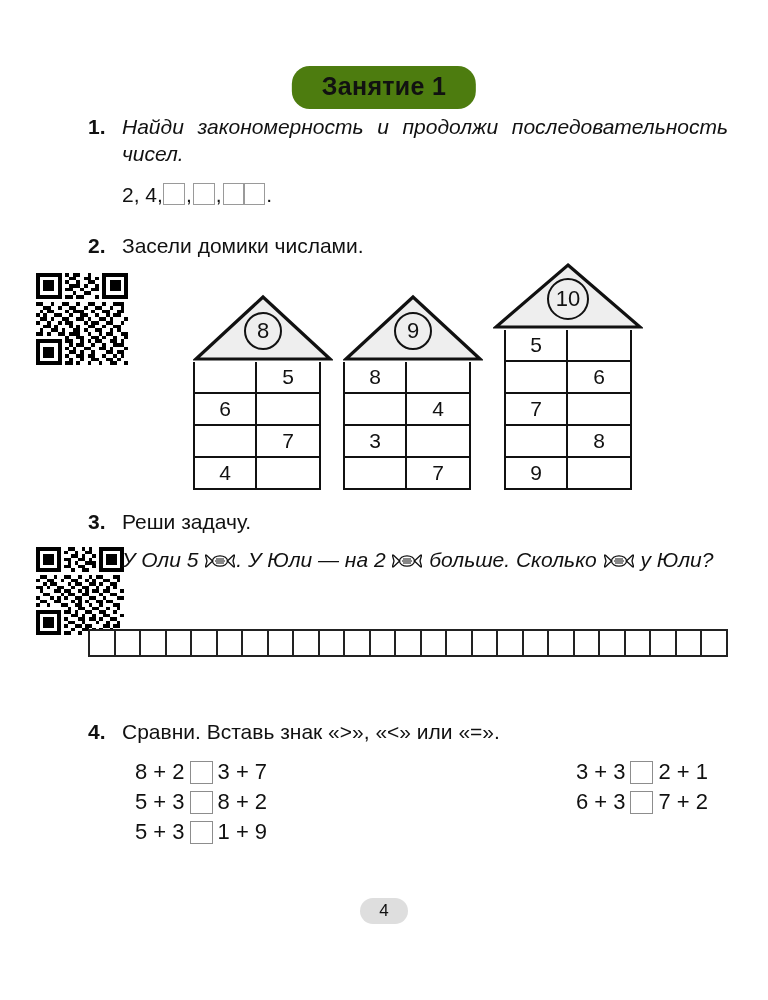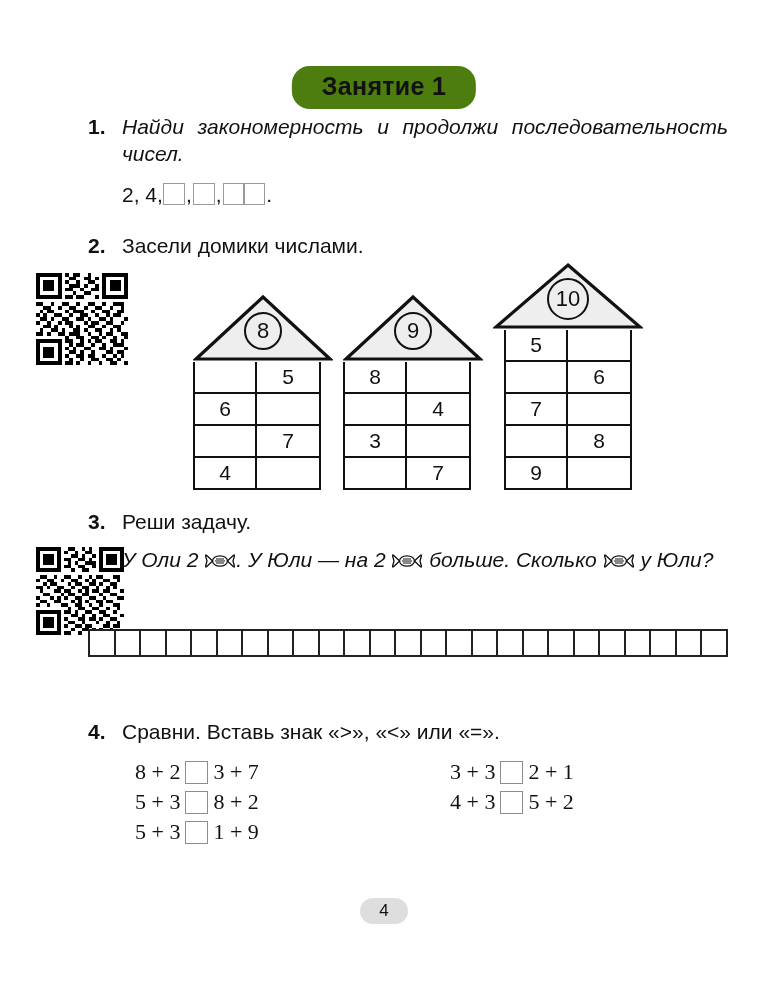--- a/index.html
+++ b/index.html
@@ -180,31 +180,30 @@
   
   .compare {
     position: absolute;
     left: 88px;
     top: 757px;
     width: 640px;
     display: flex;
   }
   .cmp-col {
     width: 310px;
-    font-family: Liberation Serif, serif;
   }
   .cmp-col.right { padding-left: 0px; }
   .cmp-row {
     display: flex;
     align-items: center;
     font-size: 22px;
     height: 30px;
     padding-left: 47px;
   }
-  .cmp-col.right .cmp-row { padding-left: 52px; }
+  .cmp-col.right .cmp-row { padding-left: 52px; justify-content: flex-end; }
   .cmp-box {
     width: 23px;
     height: 23px;
     border: 1.6px solid #8d8d8d;
     box-sizing: border-box;
     margin: 0 5px;
     flex: none;
   }
   .cmp-expr { white-space: pre; }
 
@@ -653,21 +652,21 @@
     </div>
 
   </div>
 
   <div class="task" style="top:508px;">
     <div class="task-head">
       <div class="task-num">3.</div>
       <div class="task-text">Реши задачу.</div>
     </div>
     <div class="task-text justify" style="margin-left:34px; margin-top:11px; width:606px;">
-      <span>У Оли 2 </span><svg class="candy" width="30" height="16" viewBox="0 0 30 16">
+      <span>У Оли 5 </span><svg class="candy" width="30" height="16" viewBox="0 0 30 16">
         <ellipse cx="15" cy="8" rx="7.5" ry="5.2" fill="none" stroke="#111" stroke-width="1.3"></ellipse>
         <path d="M7.6,8 L1.5,2.2 C0.6,1.6 0.4,2.2 0.6,3 L2,8 L0.6,13 C0.4,13.8 0.6,14.4 1.5,13.8 Z" fill="none" stroke="#111" stroke-width="1.3" stroke-linejoin="round"></path>
         <path d="M22.4,8 L28.5,2.2 C29.4,1.6 29.6,2.2 29.4,3 L28,8 L29.4,13 C29.6,13.8 29.4,14.4 28.5,13.8 Z" fill="none" stroke="#111" stroke-width="1.3" stroke-linejoin="round"></path>
         <path d="M10,8 L20,8 M11,6 L19,6 M11,10 L19,10" stroke="#111" stroke-width="1"></path>
       </svg><span>. У Юли — на 2 </span><svg class="candy" width="30" height="16" viewBox="0 0 30 16">
         <ellipse cx="15" cy="8" rx="7.5" ry="5.2" fill="none" stroke="#111" stroke-width="1.3"></ellipse>
         <path d="M7.6,8 L1.5,2.2 C0.6,1.6 0.4,2.2 0.6,3 L2,8 L0.6,13 C0.4,13.8 0.6,14.4 1.5,13.8 Z" fill="none" stroke="#111" stroke-width="1.3" stroke-linejoin="round"></path>
         <path d="M22.4,8 L28.5,2.2 C29.4,1.6 29.6,2.2 29.4,3 L28,8 L29.4,13 C29.6,13.8 29.4,14.4 28.5,13.8 Z" fill="none" stroke="#111" stroke-width="1.3" stroke-linejoin="round"></path>
         <path d="M10,8 L20,8 M11,6 L19,6 M11,10 L19,10" stroke="#111" stroke-width="1"></path>
       </svg><span> больше. Сколько </span><svg class="candy" width="30" height="16" viewBox="0 0 30 16">
@@ -733,22 +732,22 @@
         <span class="cmp-expr">1 + 9</span>
       </div>
     </div>
     <div class="cmp-col right">
       <div class="cmp-row">
         <span class="cmp-expr">3 + 3</span>
         <span class="cmp-box"></span>
         <span class="cmp-expr">2 + 1</span>
       </div>
       <div class="cmp-row">
-        <span class="cmp-expr">4 + 3</span>
+        <span class="cmp-expr">6 + 3</span>
         <span class="cmp-box"></span>
-        <span class="cmp-expr">5 + 2</span>
+        <span class="cmp-expr">7 + 2</span>
       </div>
     </div>
   </div>
 
   <div class="page-num">4</div>
 
 </div>
 
 </body></html>

